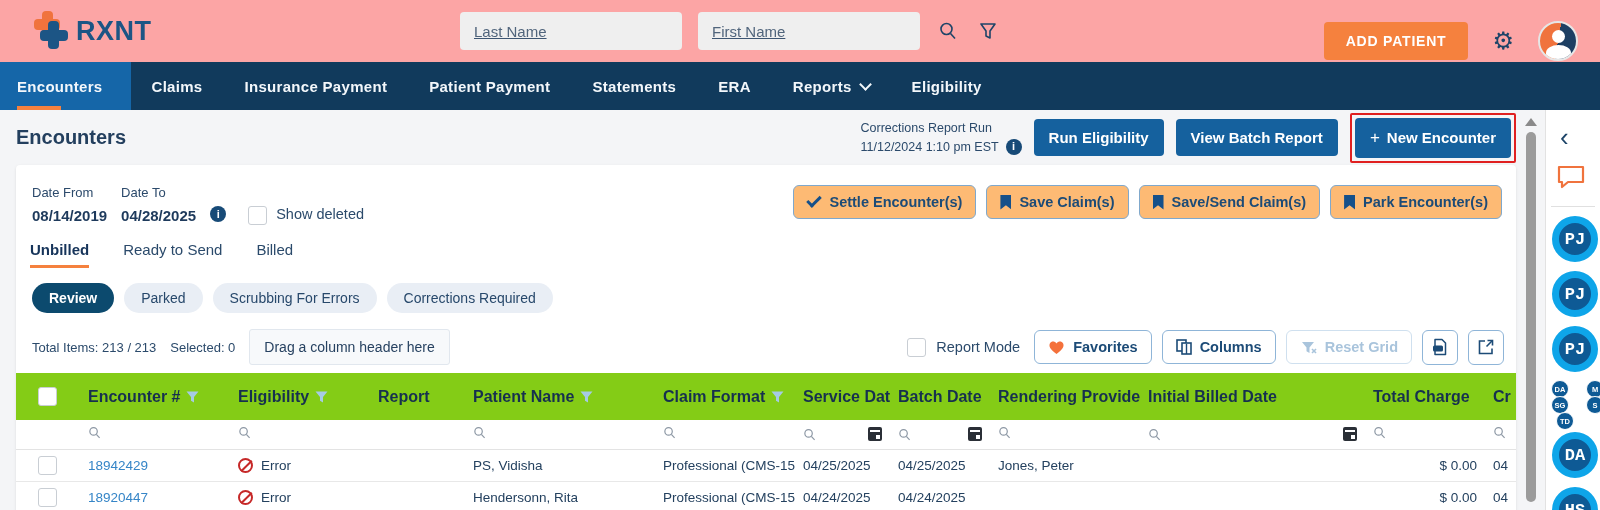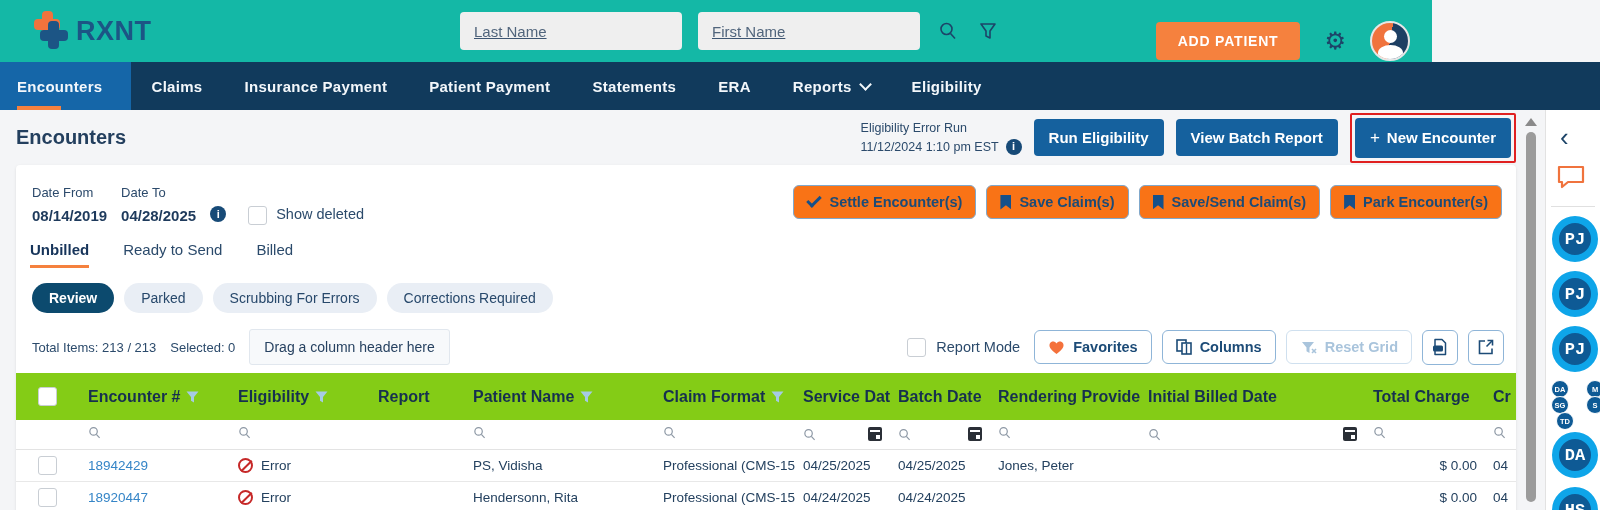--- a/index.html
+++ b/index.html
@@ -1,21 +1,21 @@
 <!DOCTYPE html>
 <html><head>
 <meta charset="utf-8">
 <style>
   * { margin:0; padding:0; box-sizing:border-box; }
   html,body { width:1600px; height:510px; }
   body { font-family:"Liberation Sans","DejaVu Sans",sans-serif; background:#f4f5f7; }
   .screen { position:relative; width:1600px; height:510px; overflow:hidden; background:#f4f5f7; }
 
   
-  .topbar { position:absolute; top:0; left:0; width:1432px; height:62px; background:#14b8a6; display:flex; align-items:center; }
+  .topbar { position:absolute; top:0; left:0; width:1600px; height:62px; background:#fca5a5; display:flex; align-items:center; }
   .logo { display:flex; align-items:center; gap:8px; margin-left:34px; width:140px; }
   .logo-plus { position:relative; width:34px; height:40px; }
   .plusbar { position:absolute; border-radius:4px; }
   .p1v { left:8px; top:0; width:11px; height:26px; background:#f0733d; }
   .p1h { left:0; top:8px; width:26px; height:11px; background:#f0733d; }
   .p2v { left:14px; top:10px; width:11px; height:28px; background:#1c5585; }
   .p2h { left:6px; top:19px; width:28px; height:11px; background:#1c5585; }
   .logo-text { font-size:27px; font-weight:bold; color:#1c5585; letter-spacing:0.5px; }
   .hsearch { display:flex; align-items:center; gap:16px; margin-left:286px; }
   .hinput { width:222px; height:38px; background:#efefef; border:none; border-radius:4px; padding:0 14px; font-size:15px; color:#3d5572; font-family:inherit; outline:none;text-decoration:underline; }
@@ -52,21 +52,21 @@
 
   .filters-row { display:flex; justify-content:space-between; align-items:flex-start; padding:20px 14px 0 16px; }
   .dates { display:flex; align-items:flex-end; gap:14px; }
   .datefield .dlabel { font-size:13px; color:#2c4a6b; margin-bottom:7px; }
   .datefield .dvalue { font-size:15px; font-weight:bold; color:#1e3a5c; }
   .dates .info-icon { margin-bottom:2px; }
   .checkwrap { display:flex; gap:9px; margin-left:8px; margin-bottom:-1px; }
   .checkbox { width:19px; height:19px; border:1px solid #c9ced4; border-radius:3px; background:#fff; cursor:pointer; }
   .checklabel { font-size:14.5px; color:#2b4a6b; }
   .bulk-btns { display:flex; gap:10px; }
-  .btn-outline { display:flex; align-items:center; gap:8px; background:#f97316; border:1px solid #7fa8cc; border-radius:6px; color:#1c4b77; font-size:14.5px; font-weight:600; padding:8px 13px; font-family:inherit; cursor:pointer; white-space:nowrap; }
+  .btn-outline { display:flex; align-items:center; gap:8px; background:#fdba74; border:1px solid #7fa8cc; border-radius:6px; color:#1c4b77; font-size:14.5px; font-weight:600; padding:8px 13px; font-family:inherit; cursor:pointer; white-space:nowrap; }
   .icn-check { width:14px; height:8px; border-left:3px solid #15508a; border-bottom:3px solid #15508a; transform:rotate(-45deg); margin-top:-4px; }
   .icn-bookmark { width:11px; height:15px; background:#15508a; clip-path:polygon(0 0,100% 0,100% 100%,50% 72%,0 100%); }
 
   .tabs { display:flex; gap:34px; padding-left:14px; margin-top:17px; }
   .tab { font-size:15px; color:#2b4a6b; padding-bottom:7px; cursor:pointer; border-bottom:3px solid transparent; }
   .tab.active { color:#16345a; font-weight:bold; border-bottom-color:#f5813e; }
 
   .pills { display:flex; gap:10px; padding-left:16px; margin-top:15px; }
   .pill { background:#e9eef5; color:#27486b; border:none; border-radius:16px; font-size:14px; padding:7px 17px; font-family:inherit; cursor:pointer; white-space:nowrap; }
   .pill.active { background:#0c4a6e; color:#fff; font-weight:bold; }
@@ -160,21 +160,21 @@
         <span>Reports</span>
         <span class="chev-down"></span>
       </div>
     <div class="nav-item">Eligibility</div>
   </nav>
 
   <div class="titlebar">
     <h1 class="page-title">Encounters</h1>
     <div class="title-right">
       <div class="elig-run">
-        <div>Eligibility Error Run</div>
+        <div>Corrections Report Run</div>
         <div class="row2">
             <span>11/12/2024 1:10 pm EST</span>
             <span class="info-icon"></span>
           </div>
       </div>
       <button class="btn-solid">Run Eligibility</button>
       <button class="btn-solid">View Batch Report</button>
       <div class="redbox">
         <button class="btn-solid"><span class="plus">+</span><span>New Encounter</span></button>
       </div>

